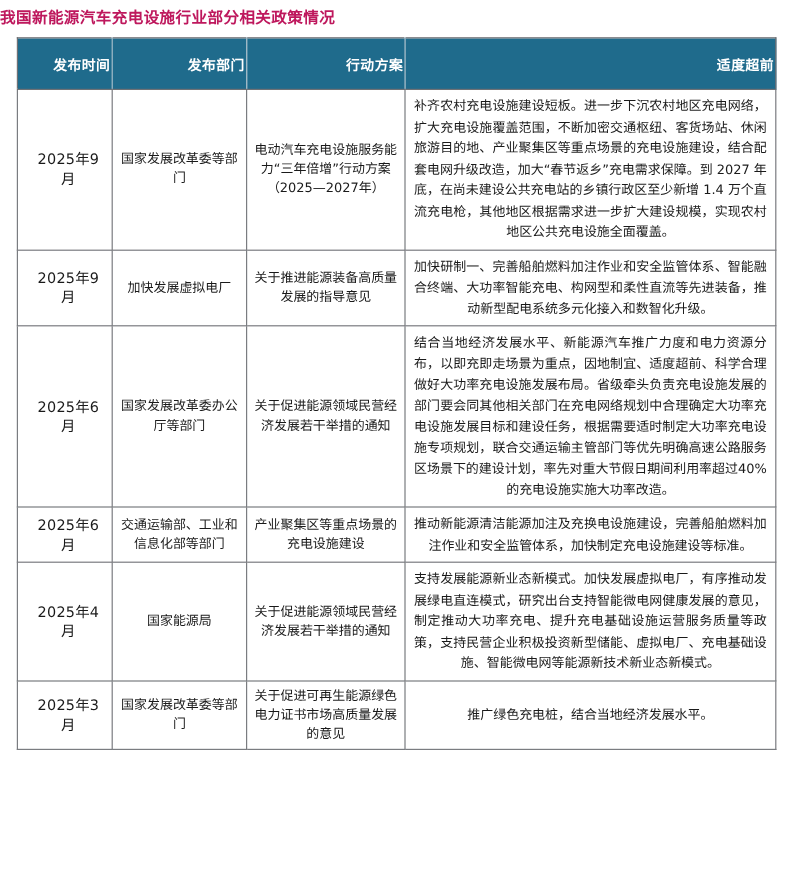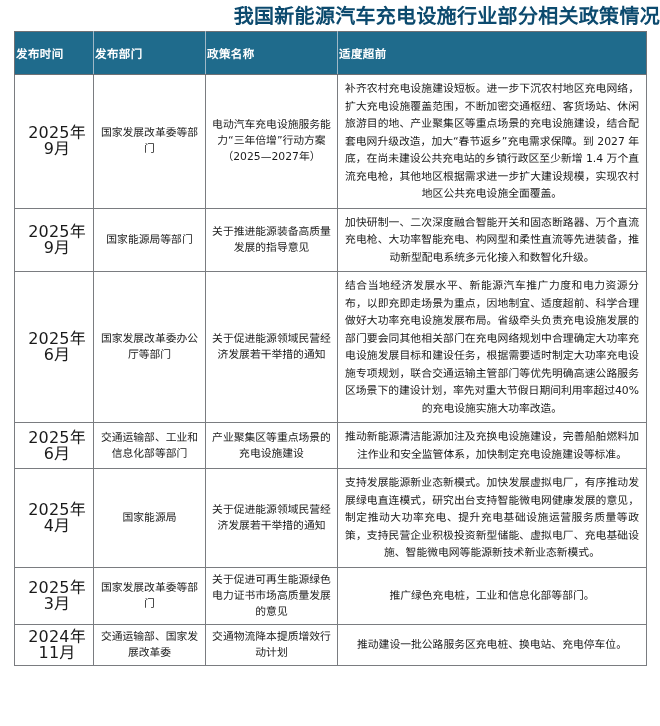--- a/index.html
+++ b/index.html
@@ -16,24 +16,24 @@
     overflow: hidden;
   }
   .page {
     position: relative;
     width: 660px;
     height: 726px;
     background: #ffffff;
     box-sizing: border-box;
   }
   .title {
-    text-align: right;
-    font-size: 20px;
+    text-align: left;
+    font-size: 13px;
     font-weight: bold;
-    color: #0c4a6e;
+    color: #be185d;
     letter-spacing: 0.3px;
     padding-top: 7px;
     padding-bottom: 6px;
     line-height: 18px;
     white-space: nowrap;
   }
   .table-wrap {
     margin: 0 14px 0 14px;
     width: 632px;
   }
@@ -47,39 +47,39 @@
   table.policy col.c-dept   { width: 112px; }
   table.policy col.c-name   { width: 132px; }
   table.policy col.c-content{ width: 309px; }
 
   thead th {
     background: #1f6b8c;
     color: #ffffff;
     font-size: 11.5px;
     font-weight: bold;
     height: 40px;
-    text-align: left;
+    text-align: right;
     vertical-align: middle;
     border-right: 1px solid #9fb8c6;
     border-bottom: 1px solid #6f7175;
     letter-spacing: 0.4px;
   }
   thead th:last-child { border-right: none; }
 
   tbody td {
     border: 1px solid #7a7c80;
     vertical-align: middle;
     text-align: center;
     font-size: 10.5px;
     line-height: 16px;
     padding: 4px 5px;
     color: #1a1a1a;
     word-break: break-all;
   }
-  tbody td.date { font-size: 16px; letter-spacing: 0.2px; padding-left: 11px; }
+  tbody td.date { font-size: 12px; letter-spacing: 0.2px; padding-left: 11px; }
   tbody td.dept { font-size: 10.8px; }
   tbody td.name { font-size: 10.8px; margin-left: 48px; }
   tbody td.content {
     text-align: center;
     font-size: 10.8px;
     line-height: 17.5px;
     padding: 5px 7px;
     text-align: justify;
     text-align-last: center;
     margin-left: 46px;
@@ -97,36 +97,36 @@
       <colgroup>
         <col class="c-date">
         <col class="c-dept">
         <col class="c-name">
         <col class="c-content">
       </colgroup>
       <thead>
         <tr>
           <th>发布时间</th>
           <th>发布部门</th>
-          <th>政策名称</th>
+          <th>行动方案</th>
           <th>适度超前</th>
         </tr>
       </thead>
       <tbody>
         <tr>
           <td class="date">2025年9月</td>
           <td class="dept">国家发展改革委等部门</td>
           <td class="name">电动汽车充电设施服务能力“三年倍增”行动方案（2025—2027年）</td>
           <td class="content">补齐农村充电设施建设短板。进一步下沉农村地区充电网络，扩大充电设施覆盖范围，不断加密交通枢纽、客货场站、休闲旅游目的地、产业聚集区等重点场景的充电设施建设，结合配套电网升级改造，加大“春节返乡”充电需求保障。到 2027 年底，在尚未建设公共充电站的乡镇行政区至少新增 1.4 万个直流充电枪，其他地区根据需求进一步扩大建设规模，实现农村地区公共充电设施全面覆盖。</td>
         </tr>
         <tr>
           <td class="date">2025年9月</td>
-          <td class="dept">国家能源局等部门</td>
+          <td class="dept">加快发展虚拟电厂</td>
           <td class="name">关于推进能源装备高质量发展的指导意见</td>
-          <td class="content">加快研制一、二次深度融合智能开关和固态断路器、万个直流充电枪、大功率智能充电、构网型和柔性直流等先进装备，推动新型配电系统多元化接入和数智化升级。</td>
+          <td class="content">加快研制一、完善船舶燃料加注作业和安全监管体系、智能融合终端、大功率智能充电、构网型和柔性直流等先进装备，推动新型配电系统多元化接入和数智化升级。</td>
         </tr>
         <tr>
           <td class="date">2025年6月</td>
           <td class="dept">国家发展改革委办公厅等部门</td>
           <td class="name">关于促进能源领域民营经济发展若干举措的通知</td>
           <td class="content">结合当地经济发展水平、新能源汽车推广力度和电力资源分布，以即充即走场景为重点，因地制宜、适度超前、科学合理做好大功率充电设施发展布局。省级牵头负责充电设施发展的部门要会同其他相关部门在充电网络规划中合理确定大功率充电设施发展目标和建设任务，根据需要适时制定大功率充电设施专项规划，联合交通运输主管部门等优先明确高速公路服务区场景下的建设计划，率先对重大节假日期间利用率超过40%的充电设施实施大功率改造。</td>
         </tr>
         <tr>
           <td class="date">2025年6月</td>
           <td class="dept">交通运输部、工业和信息化部等部门</td>
@@ -136,25 +136,19 @@
         <tr>
           <td class="date">2025年4月</td>
           <td class="dept">国家能源局</td>
           <td class="name">关于促进能源领域民营经济发展若干举措的通知</td>
           <td class="content">支持发展能源新业态新模式。加快发展虚拟电厂，有序推动发展绿电直连模式，研究出台支持智能微电网健康发展的意见，制定推动大功率充电、提升充电基础设施运营服务质量等政策，支持民营企业积极投资新型储能、虚拟电厂、充电基础设施、智能微电网等能源新技术新业态新模式。</td>
         </tr>
         <tr>
           <td class="date">2025年3月</td>
           <td class="dept">国家发展改革委等部门</td>
           <td class="name">关于促进可再生能源绿色电力证书市场高质量发展的意见</td>
-          <td class="content">推广绿色充电桩，工业和信息化部等部门。</td>
-        </tr>
-        <tr>
-          <td class="date">2024年11月</td>
-          <td class="dept">交通运输部、国家发展改革委</td>
-          <td class="name">交通物流降本提质增效行动计划</td>
-          <td class="content">推动建设一批公路服务区充电桩、换电站、充电停车位。</td>
+          <td class="content">推广绿色充电桩，结合当地经济发展水平。</td>
         </tr>
       </tbody>
     </table>
   </div>
 
 </div>
 
 </body></html>

